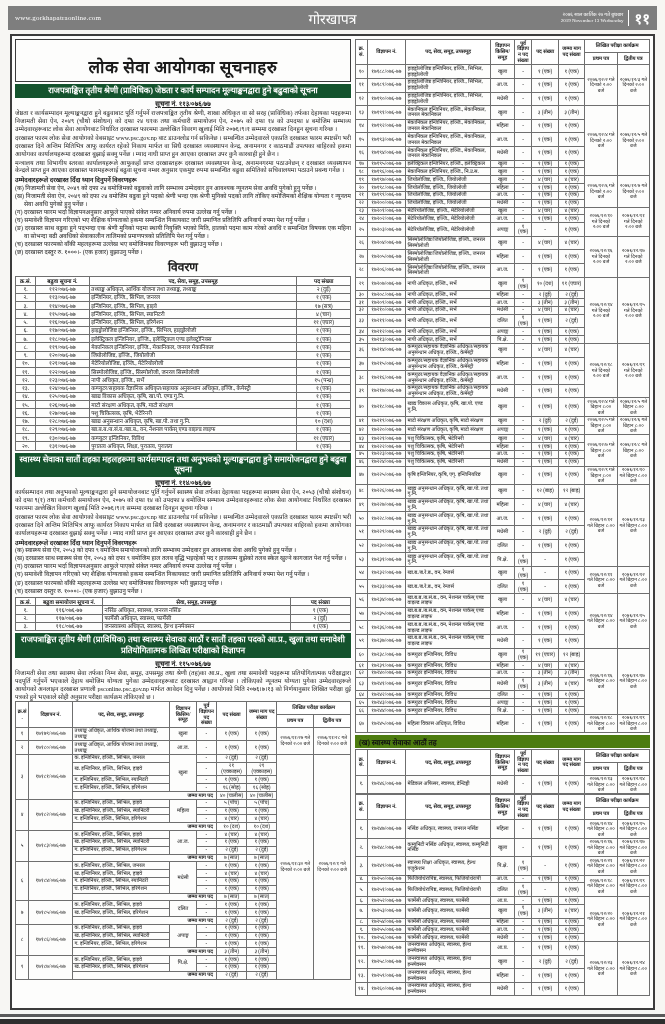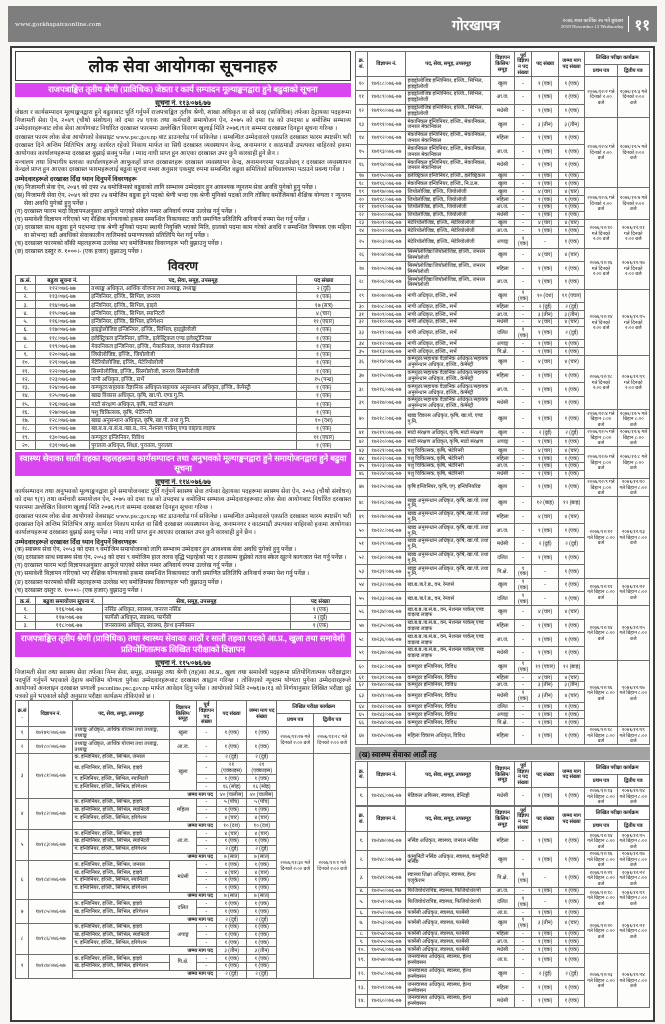--- a/index.html
+++ b/index.html
@@ -1,54 +1,54 @@
 <!DOCTYPE html>
 <html><head>
 <meta charset="utf-8">
 <style>
   html,body{margin:0;padding:0;background:#eceae6;}
   .page{width:665px;height:1024px;background:#f7f6f3;overflow:hidden;position:relative;
         font-family:"Liberation Serif","DejaVu Sans",serif;color:#1a1a1a;}
   
-  .masthead-bar{margin:6px 8px 4px 8px;background:#7e7e7e;color:#fff;height:36px;
+  .masthead-bar{margin:6px 8px 4px 8px;background:#7e7e7e;color:#fff;height:24px;
     display:flex;align-items:center;padding:0 7px;}
   .mh-site{font-size:7px;flex:0 0 150px;letter-spacing:.2px;}
-  .mh-title{flex:1;text-align:right;font-size:14px;font-weight:bold;}
+  .mh-title{flex:1;text-align:center;font-size:14px;font-weight:normal;}
   .mh-right{flex:0 0 150px;display:flex;align-items:center;justify-content:flex-end;gap:5px;}
   .mh-dates{text-align:right;font-size:5px;line-height:1.3;}
   .mh-sep{width:1px;height:16px;background:#fff;}
   .mh-page{font-size:15px;font-weight:bold;}
   
   .frame{margin:0 10px;border:2px solid #3c3c3c;background:#fdfdfc;padding:3px;
          display:flex;gap:4px;height:966px;overflow:hidden;}
   .col-l{flex:0 0 336px;overflow:hidden;}
   .col-r{flex:1;overflow:hidden;}
   
-  .title-box{border:1.5px solid #3c3c3c;text-align:center;padding:2px 2px 3px 2px;margin-bottom:0;font-family:Liberation Serif, serif;}
+  .title-box{border:1.5px solid #3c3c3c;text-align:center;padding:15px 2px 3px 2px;margin-bottom:0;font-family:Liberation Serif, serif;}
   .t1{font-size:17px;font-weight:bold;letter-spacing:.5px;}
   .t2{font-size:10px;font-weight:bold;margin-top:1px;}
   .t3{font-size:7.5px;font-weight:bold;margin-top:1px;text-decoration:underline;}
-  .blackbar{background:#d946ef;color:#fff;font-weight:bold;text-align:center;
+  .blackbar{background:#14532d;color:#fff;font-weight:bold;text-align:center;
             font-size:8.3px;line-height:1.25;padding:2px 3px;margin:2px 0 1px 0;}
   .noticeno{text-align:center;font-size:6.8px;font-weight:bold;text-decoration:underline;margin:1px 0;}
   .para{font-size:6.2px;line-height:1.27;text-align:justify;margin:1px 0;}
   .list-title{font-size:6.4px;font-weight:bold;margin-top:1px;}
   .nlist .li{font-size:6.1px;line-height:1.25;text-align:justify;padding-left:9px;text-indent:-9px;margin:.5px 0;}
   .tbl-title{text-align:center;font-weight:bold;font-size:12px;margin:2px 0 1px 0;}
   
   table{width:100%;border-collapse:collapse;table-layout:fixed;}
   th,td{border:0.5px solid #6f6f6f;padding:0.5px 1.5px;text-align:center;vertical-align:middle;
         font-size:5.6px;line-height:1.12;word-wrap:break-word;}
   th{font-weight:bold;background:#fff;}
   td.tl{text-align:left;}
   td.sum{text-align:right;font-weight:bold;padding-right:3px;}
   .adv th,.adv td{font-size:5.2px;}
   .adv td.date{font-size:4.9px;}
   
-  .graybar{background:#a3a3a3;color:#111;font-weight:bold;font-size:7.4px;padding:1.5px 4px;margin:2px 0 1px 0;}
+  .graybar{background:#4d7c0f;color:#111;font-weight:bold;font-size:7.4px;padding:1.5px 4px;margin:2px 0 1px 0;}
   .subhead{font-size:7px;font-weight:bold;background:#c9c7c2;padding:1px 3px;margin:2px 0 1px 0;}
   
   .rule-thin{height:3px;background:#5a5a5a;margin:4px 0 2px 0;}
   .rule-thick{height:8px;background:#2e2e2e;}
 </style>
 </head>
 <body>
 
 <div class="page">
 

